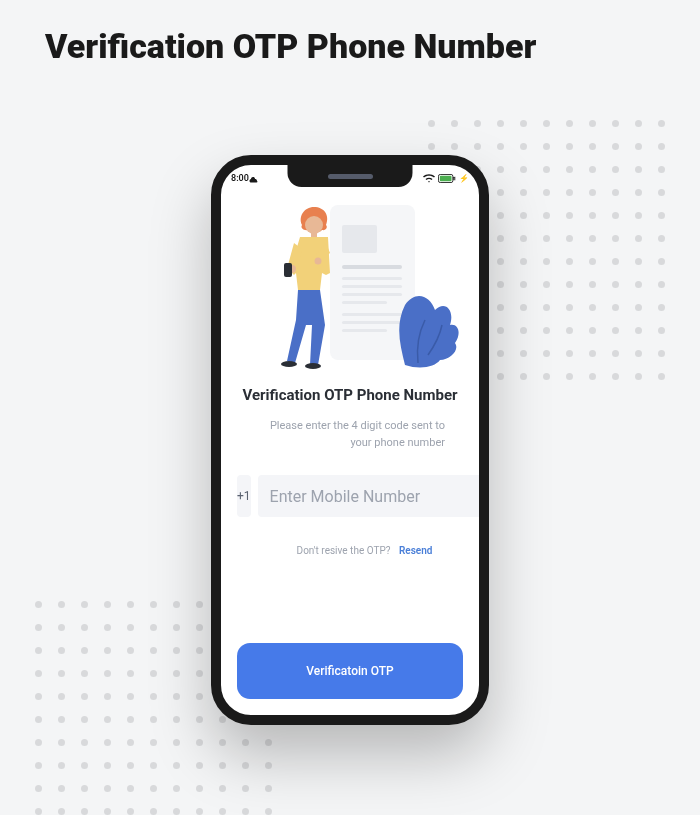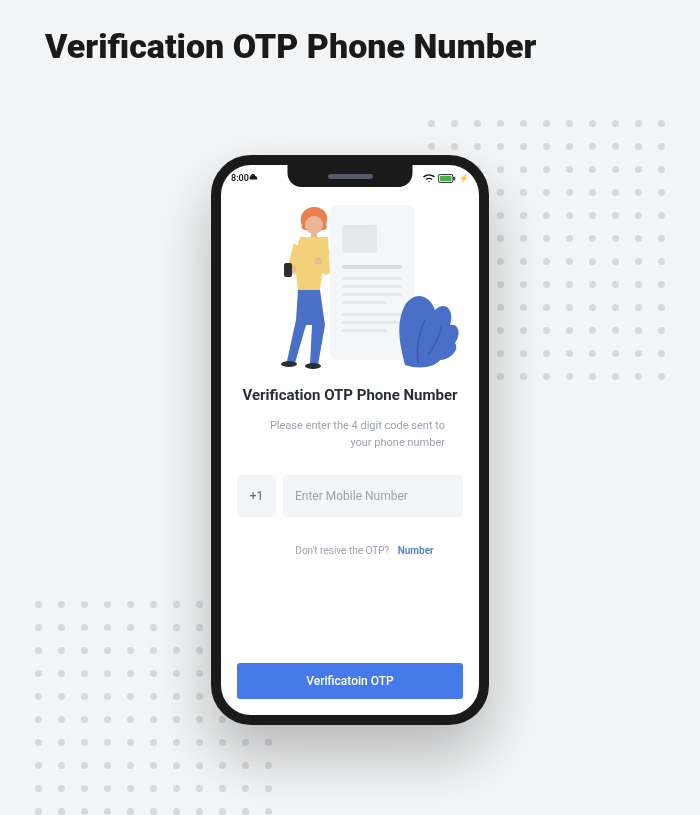--- a/index.html
+++ b/index.html
@@ -99,21 +99,21 @@
       height: 18px;
       display: flex;
       justify-content: space-between;
       align-items: center;
       font-size: 9px;
       z-index: 15;
     }
     
     .status-left {
       display: flex;
-      align-items: flex-start;
+      align-items: flex-end;
       gap: 0;
       color: #1a1a1a;
       font-weight: 600;
     }
     
     .status-right {
       display: flex;
       align-items: center;
       gap: 3px;
     }
@@ -179,21 +179,21 @@
       color: #5a6270;
     }
     
     .mobile-input {
       flex: 1;
       height: 42px;
       background: #f4f5f8;
       border: none;
       border-radius: 4px;
       padding: 0 12px;
-      font-size: 12px;
+      font-size: 16px;
       color: #a16207;
       font-family: inherit;
     }
     
     .mobile-input::placeholder {
       color: #9da3ae;
     }
     
     .resend-row {
       text-align: center;
@@ -209,25 +209,25 @@
     .resend-link {
       color: #4a7fd8;
       font-weight: 600;
       margin-left: 6px;
       cursor: pointer;
     }
     
     .verify-button {
       margin-top: auto;
       width: 100%;
-      height: 36px;
+      height: 56px;
       background: #467ae9;
       color: #ffffff;
       border: none;
-      border-radius: 3px;
+      border-radius: 13px;
       font-size: 12px;
       font-weight: 500;
       cursor: pointer;
       font-family: inherit;
     }
     
     .cloud-icon {
       width: 10px;
       height: 7px;
     }
@@ -554,18 +554,18 @@
 
     <p class="screen-subtitle">Please enter the 4 digit code sent to your phone number</p>
 
     <div class="input-row">
       <div class="country-code">+1</div>
       <input type="text" class="mobile-input" placeholder="Enter Mobile Number" style="">
     </div>
 
     <div class="resend-row">
       <span class="resend-text">Don't resive the OTP?</span>
-      <span class="resend-link">Number</span>
+      <span class="resend-link">Resend</span>
     </div>
 
     <button class="verify-button">Verificatoin OTP</button>
   </div>
 </div>
 
 </body></html>

